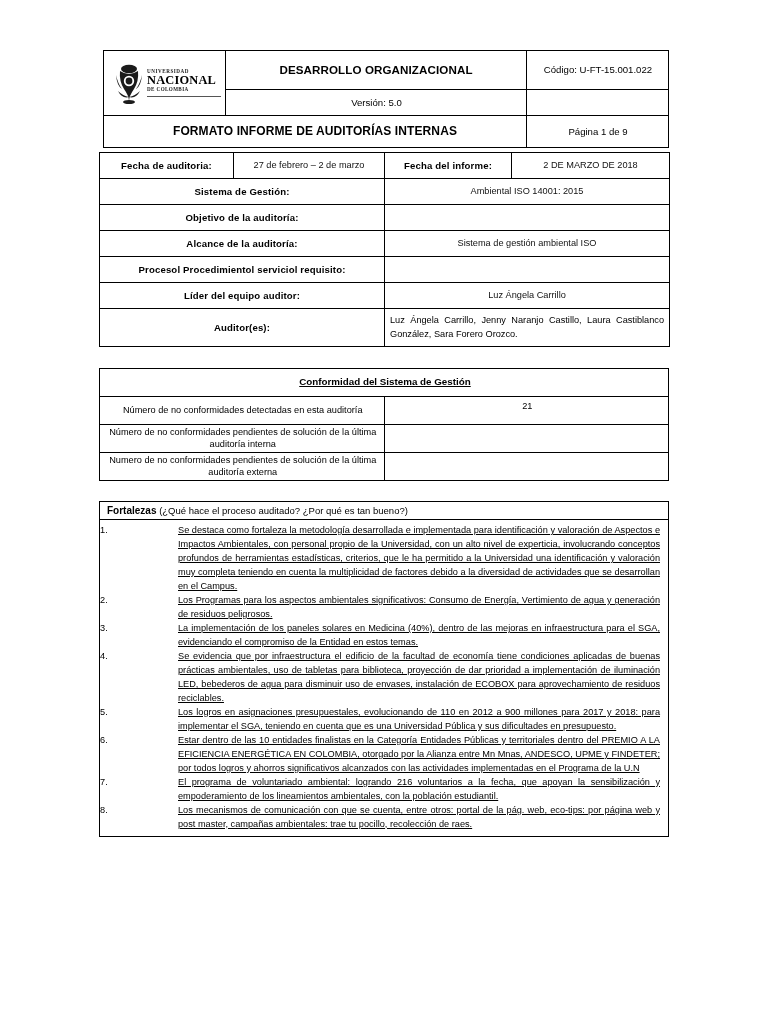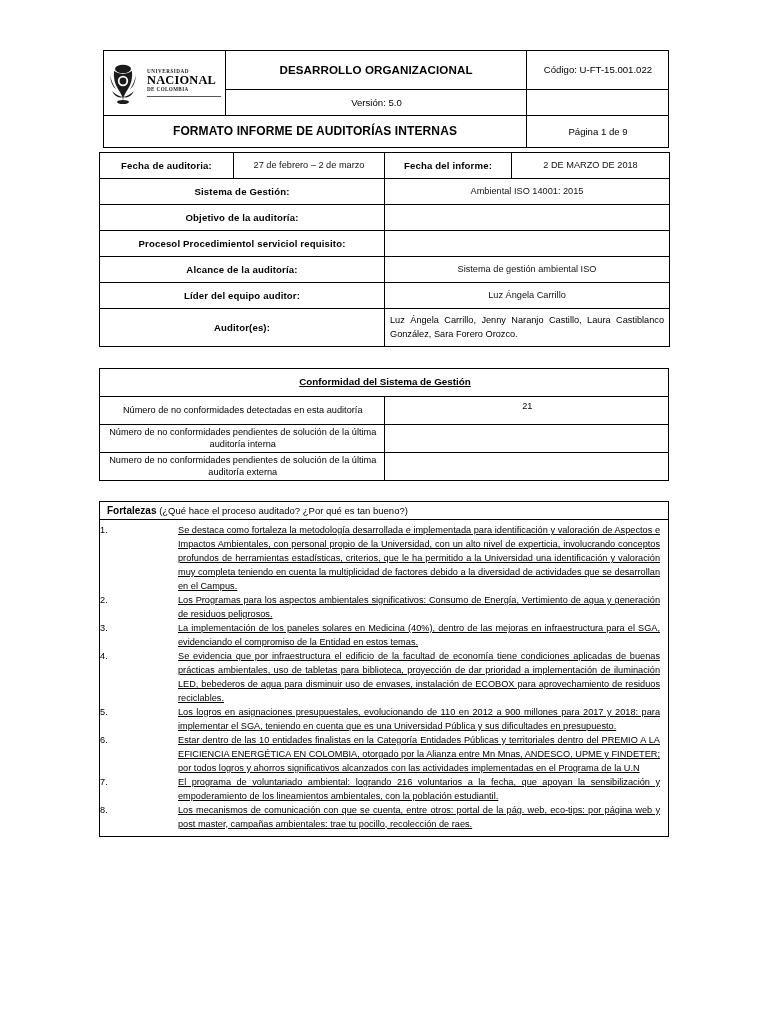--- a/index.html
+++ b/index.html
@@ -52,21 +52,21 @@
   }
   .cell-logo {
     width: 122px;
     padding: 3px 4px;
     text-align: center;
     vertical-align: middle;
   }
   .logo-wrap {
     display: flex;
     align-items: center;
-    justify-content: space-between;
+    justify-content: flex-end;
     gap: 3px;
     height: 58px;
   }
   .logo-emblem {
     width: 30px;
     height: 44px;
     flex: 0 0 auto;
   }
   .logo-text {
     display: flex;
@@ -287,26 +287,26 @@
     </tr>
     <tr>
       <td class="lbl" colspan="2">Sistema de Gestión:</td>
       <td class="val" colspan="2">Ambiental ISO 14001: 2015</td>
     </tr>
     <tr>
       <td class="lbl" colspan="2">Objetivo de la auditoría:</td>
       <td class="val" colspan="2"></td>
     </tr>
     <tr>
+      <td class="lbl" colspan="2">Alcance de la auditoría:</td>
+      <td class="val" colspan="2">Sistema de gestión ambiental ISO</td>
+    </tr>
+    <tr>
       <td class="lbl" colspan="2">Procesol Procedimientol serviciol requisito:</td>
       <td class="val" colspan="2"></td>
-    </tr>
-    <tr>
-      <td class="lbl" colspan="2">Alcance de la auditoría:</td>
-      <td class="val" colspan="2">Sistema de gestión ambiental ISO</td>
     </tr>
     <tr>
       <td class="lbl" colspan="2">Líder del equipo auditor:</td>
       <td class="val" colspan="2">Luz Ángela Carrillo</td>
     </tr>
     <tr>
       <td class="lbl" colspan="2" style="height:38px">Auditor(es):</td>
       <td class="val-justify" colspan="2" style="height:38px">Luz Ángela Carrillo, Jenny Naranjo Castillo, Laura Castiblanco González, Sara Forero Orozco.</td>
     </tr>
   </tbody>

